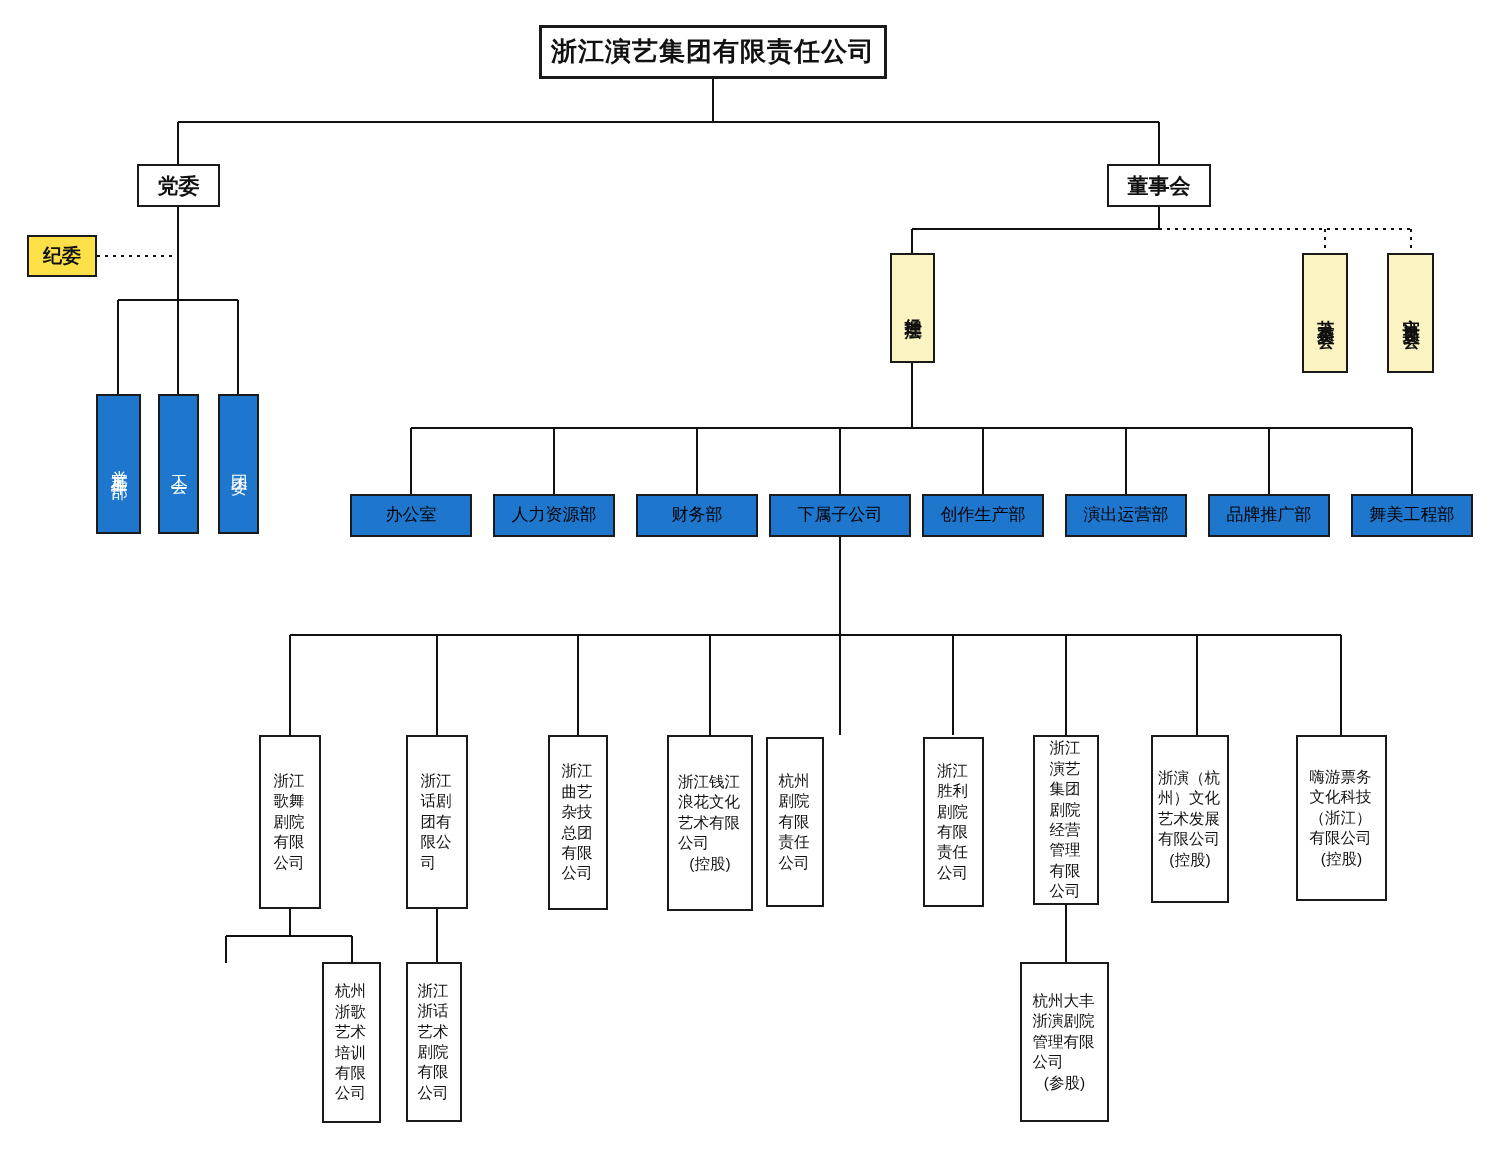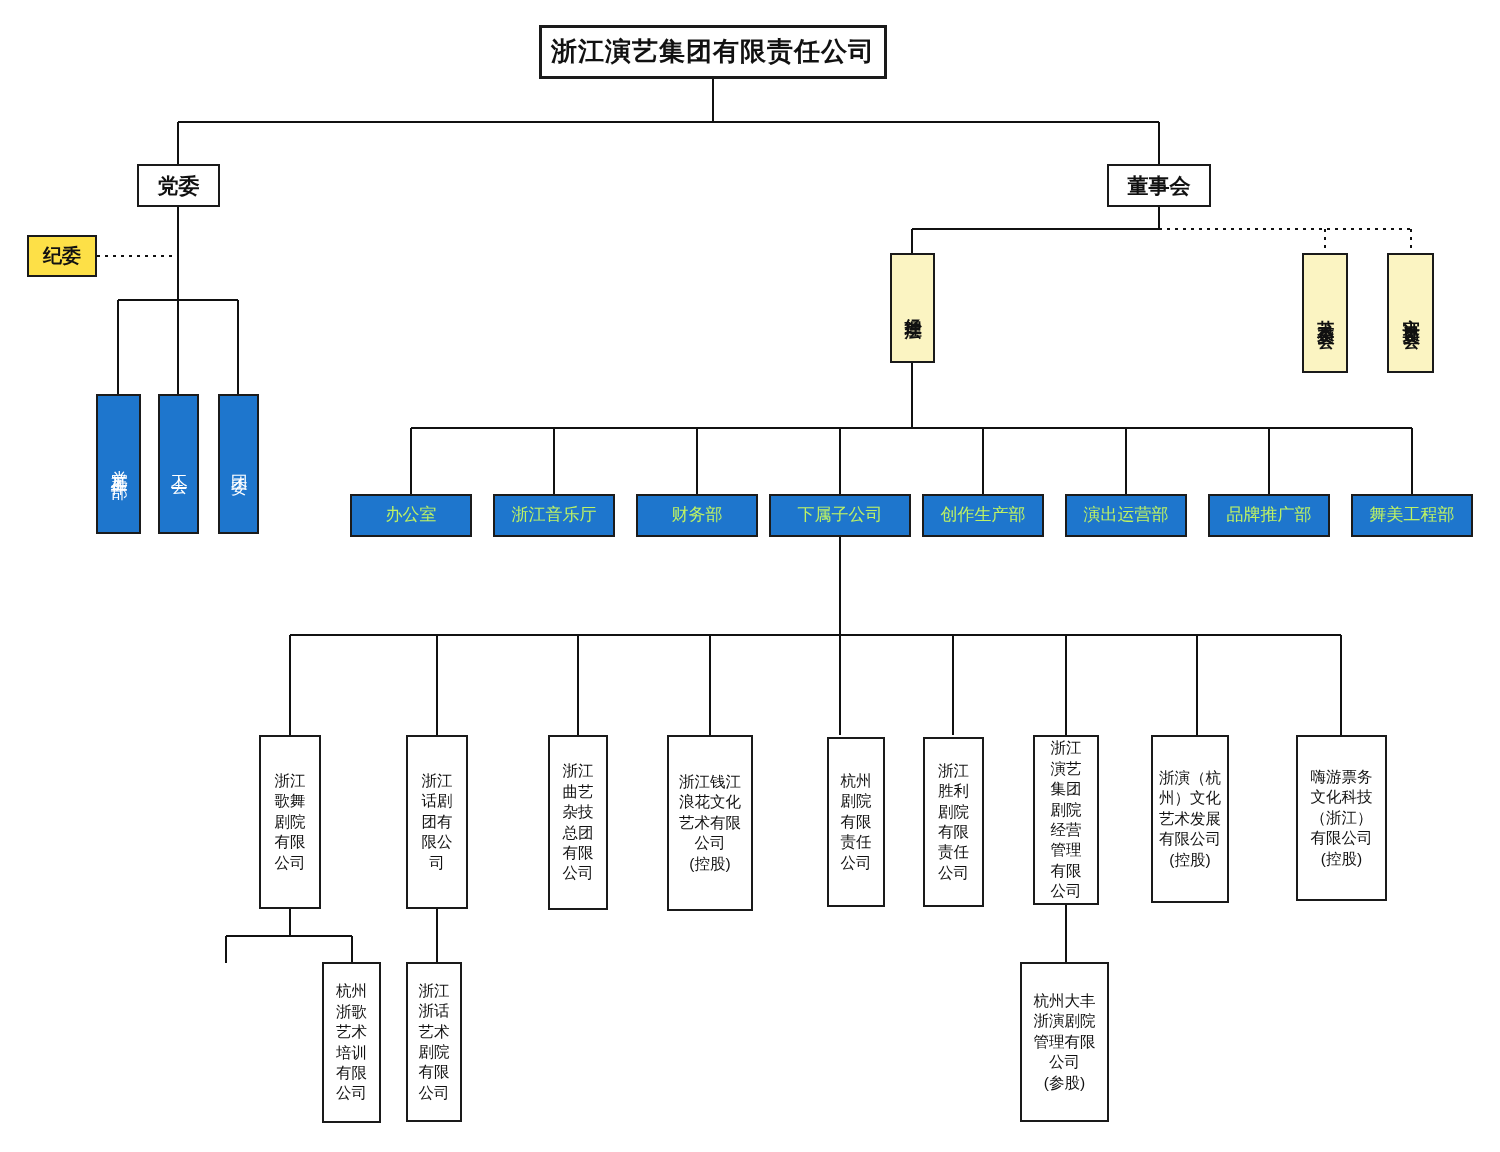--- a/index.html
+++ b/index.html
@@ -4,28 +4,28 @@
 <style>
   html,body { margin:0; padding:0; background:#ffffff; }
   #canvas {
     position:relative; width:1500px; height:1152px; background:#ffffff;
     font-family:"Liberation Sans", sans-serif; color:#111;
   }
   #wires { position:absolute; left:0; top:0; width:1500px; height:1152px; }
   .box {
     position:absolute; box-sizing:border-box; background:#ffffff;
     border:2px solid #1a1a1a; display:flex; align-items:center; justify-content:center;
-    text-align:center; z-index:2; line-height:1.2;
+    z-index:2; line-height:1.2;
   }
   .root-box  { border-width:3px; font-weight:bold; font-size:26px; letter-spacing:1px; }
   .h-label   { font-weight:bold; font-size:21px; }
   .yellow    { background:#fde047; border-width:2px; font-weight:bold; font-size:19px; }
   .vert      { writing-mode:vertical-lr; text-orientation:upright; letter-spacing:3px; }
   .yellow-vert { background:#fbf4c2; border-width:2px; font-weight:bold; font-size:17px; }
-  .blue      { background:#1e76cd; color:#bef264; border-color:#1b1b1b; font-size:17px; }
+  .blue      { background:#1e76cd; color:#000000; border-color:#1b1b1b; font-size:17px; }
   .blue-vert { background:#1e76cd; color:#ffffff; border-color:#1b1b1b; font-size:17px; }
   .company   { font-size:15.5px; line-height:1.32; flex-direction:column; }
   .company .nm  { display:block; word-break:break-all; }
   .nm-narrow { width:33px; }
   .nm-wide   { width:64px; }
   .note      { }
 </style>
 </head>
 <body>
 
@@ -83,21 +83,21 @@
     <span>工会</span>
   </div>
   <div class="box blue-vert vert" style="left:218px;top:394px;width:41px;height:140px;">
     <span>团委</span>
   </div>
 
   <div class="box blue" style="left:350px;top:494px;width:122px;height:43px;">
     <span>办公室</span>
   </div>
   <div class="box blue" style="left:493px;top:494px;width:122px;height:43px;">
-    <span>浙江音乐厅</span>
+    <span>人力资源部</span>
   </div>
   <div class="box blue" style="left:636px;top:494px;width:122px;height:43px;">
     <span>财务部</span>
   </div>
   <div class="box blue" style="left:769px;top:494px;width:142px;height:43px;">
     <span>下属子公司</span>
   </div>
   <div class="box blue" style="left:922px;top:494px;width:122px;height:43px;">
     <span>创作生产部</span>
   </div>
@@ -117,21 +117,21 @@
   <div class="box company" style="left:406px;top:735px;width:62px;height:174px;">
     <span class="nm nm-narrow">浙江话剧团有限公司</span>
   </div>
   <div class="box company" style="left:548px;top:735px;width:60px;height:175px;">
     <span class="nm nm-narrow">浙江曲艺杂技总团有限公司</span>
   </div>
   <div class="box company" style="left:667px;top:735px;width:86px;height:176px;">
     <span class="nm nm-wide">浙江钱江浪花文化艺术有限公司</span>
     <span class="note">(控股)</span>
   </div>
-  <div class="box company" style="left:827px;top:737px;width:58px;height:170px;">
+  <div class="box company" style="left:766px;top:737px;width:58px;height:170px;">
     <span class="nm nm-narrow">杭州剧院有限责任公司</span>
   </div>
   <div class="box company" style="left:923px;top:737px;width:61px;height:170px;">
     <span class="nm nm-narrow">浙江胜利剧院有限责任公司</span>
   </div>
   <div class="box company" style="left:1033px;top:735px;width:66px;height:170px;">
     <span class="nm nm-narrow">浙江演艺集团剧院经营管理有限公司</span>
   </div>
   <div class="box company" style="left:1151px;top:735px;width:78px;height:168px;">
     <span class="nm nm-wide">浙演（杭州）文化艺术发展有限公司</span>

